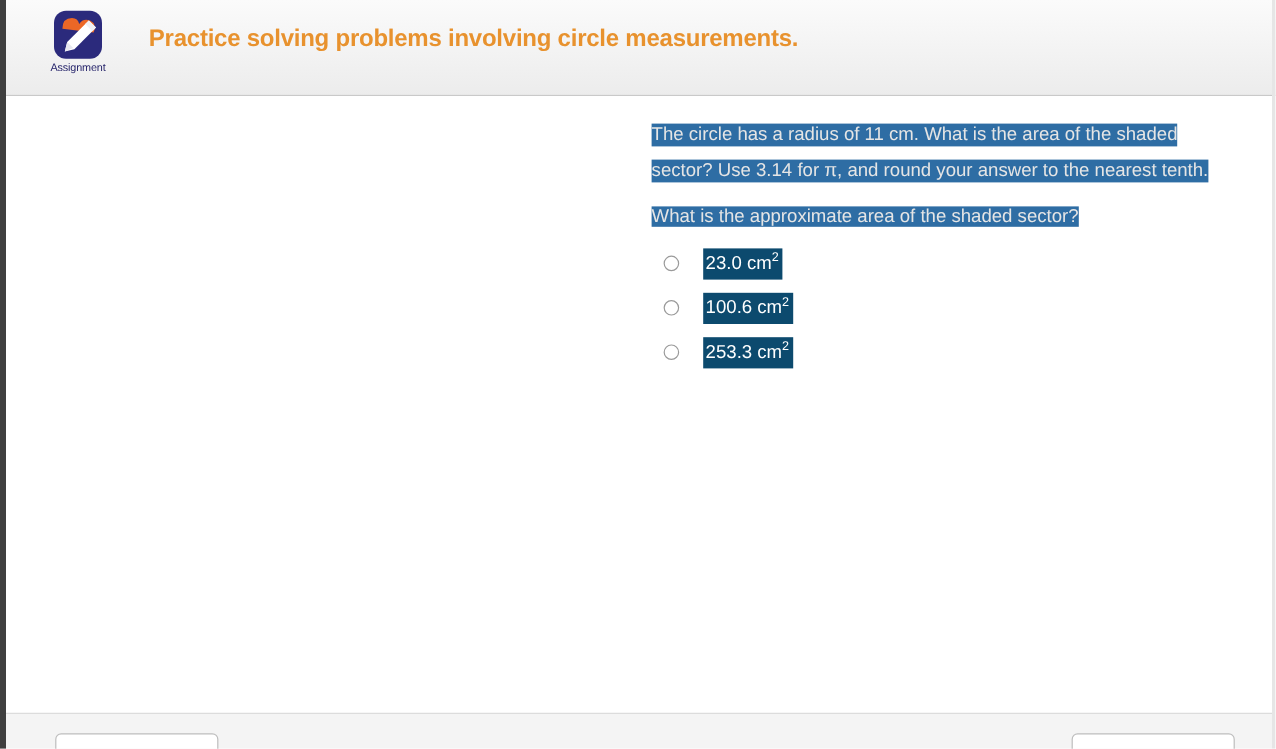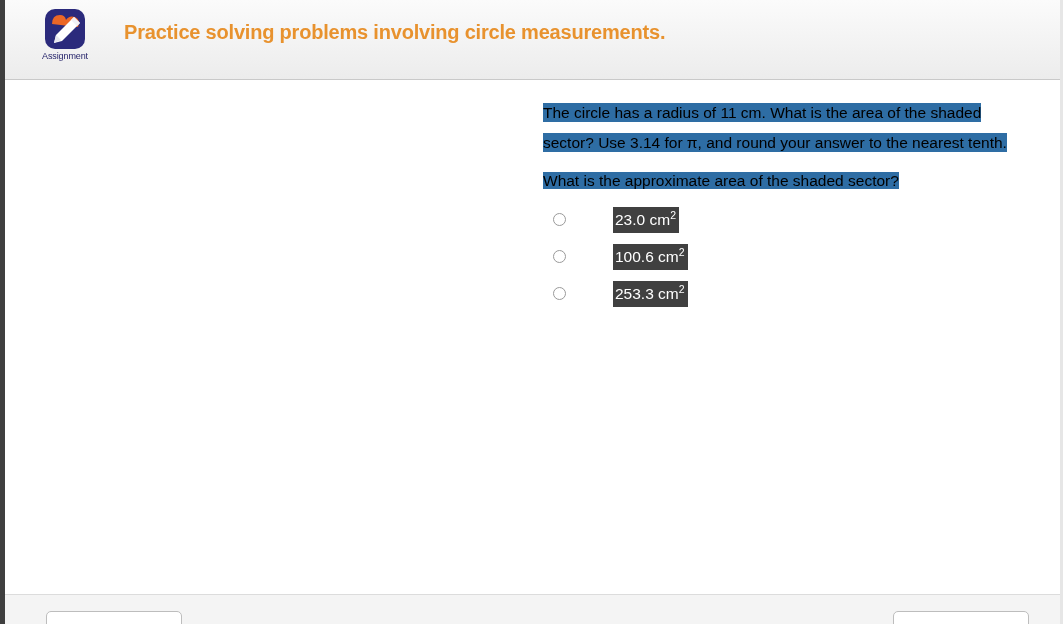--- a/index.html
+++ b/index.html
@@ -112,21 +112,21 @@
 
   
   #question-col {
     position: absolute;
     left: 538px;
     top: 17px;
     width: 500px;
   }
   .hl {
     background: #2e6da4;
-    color: #000000;
+    color: #e5e5e5;
     font-size: 15.5px;
     line-height: 30px;
     box-decoration-break: clone;
     -webkit-box-decoration-break: clone;
   }
   #stem {
     width: 470px;
     font-size: 15.5px;
     line-height: 30px;
   }
@@ -155,24 +155,23 @@
     border-radius: 50%;
     background: #ffffff;
     box-sizing: border-box;
     flex: 0 0 auto;
     margin-right: 20px;
     margin-left: 10px;
   }
   .choice-label {
     font-size: 15.5px;
     line-height: 24px;
-    background: #404040;
+    background: #0c4a6e;
     color: #ffffff;
     padding: 1px 3px 1px 2px;
-    margin-left: 27px;
   }
   .choice-label sup {
     font-size: 10.5px;
     vertical-align: super;
     line-height: 0;
   }
 
   
   #footer {
     position: absolute;

